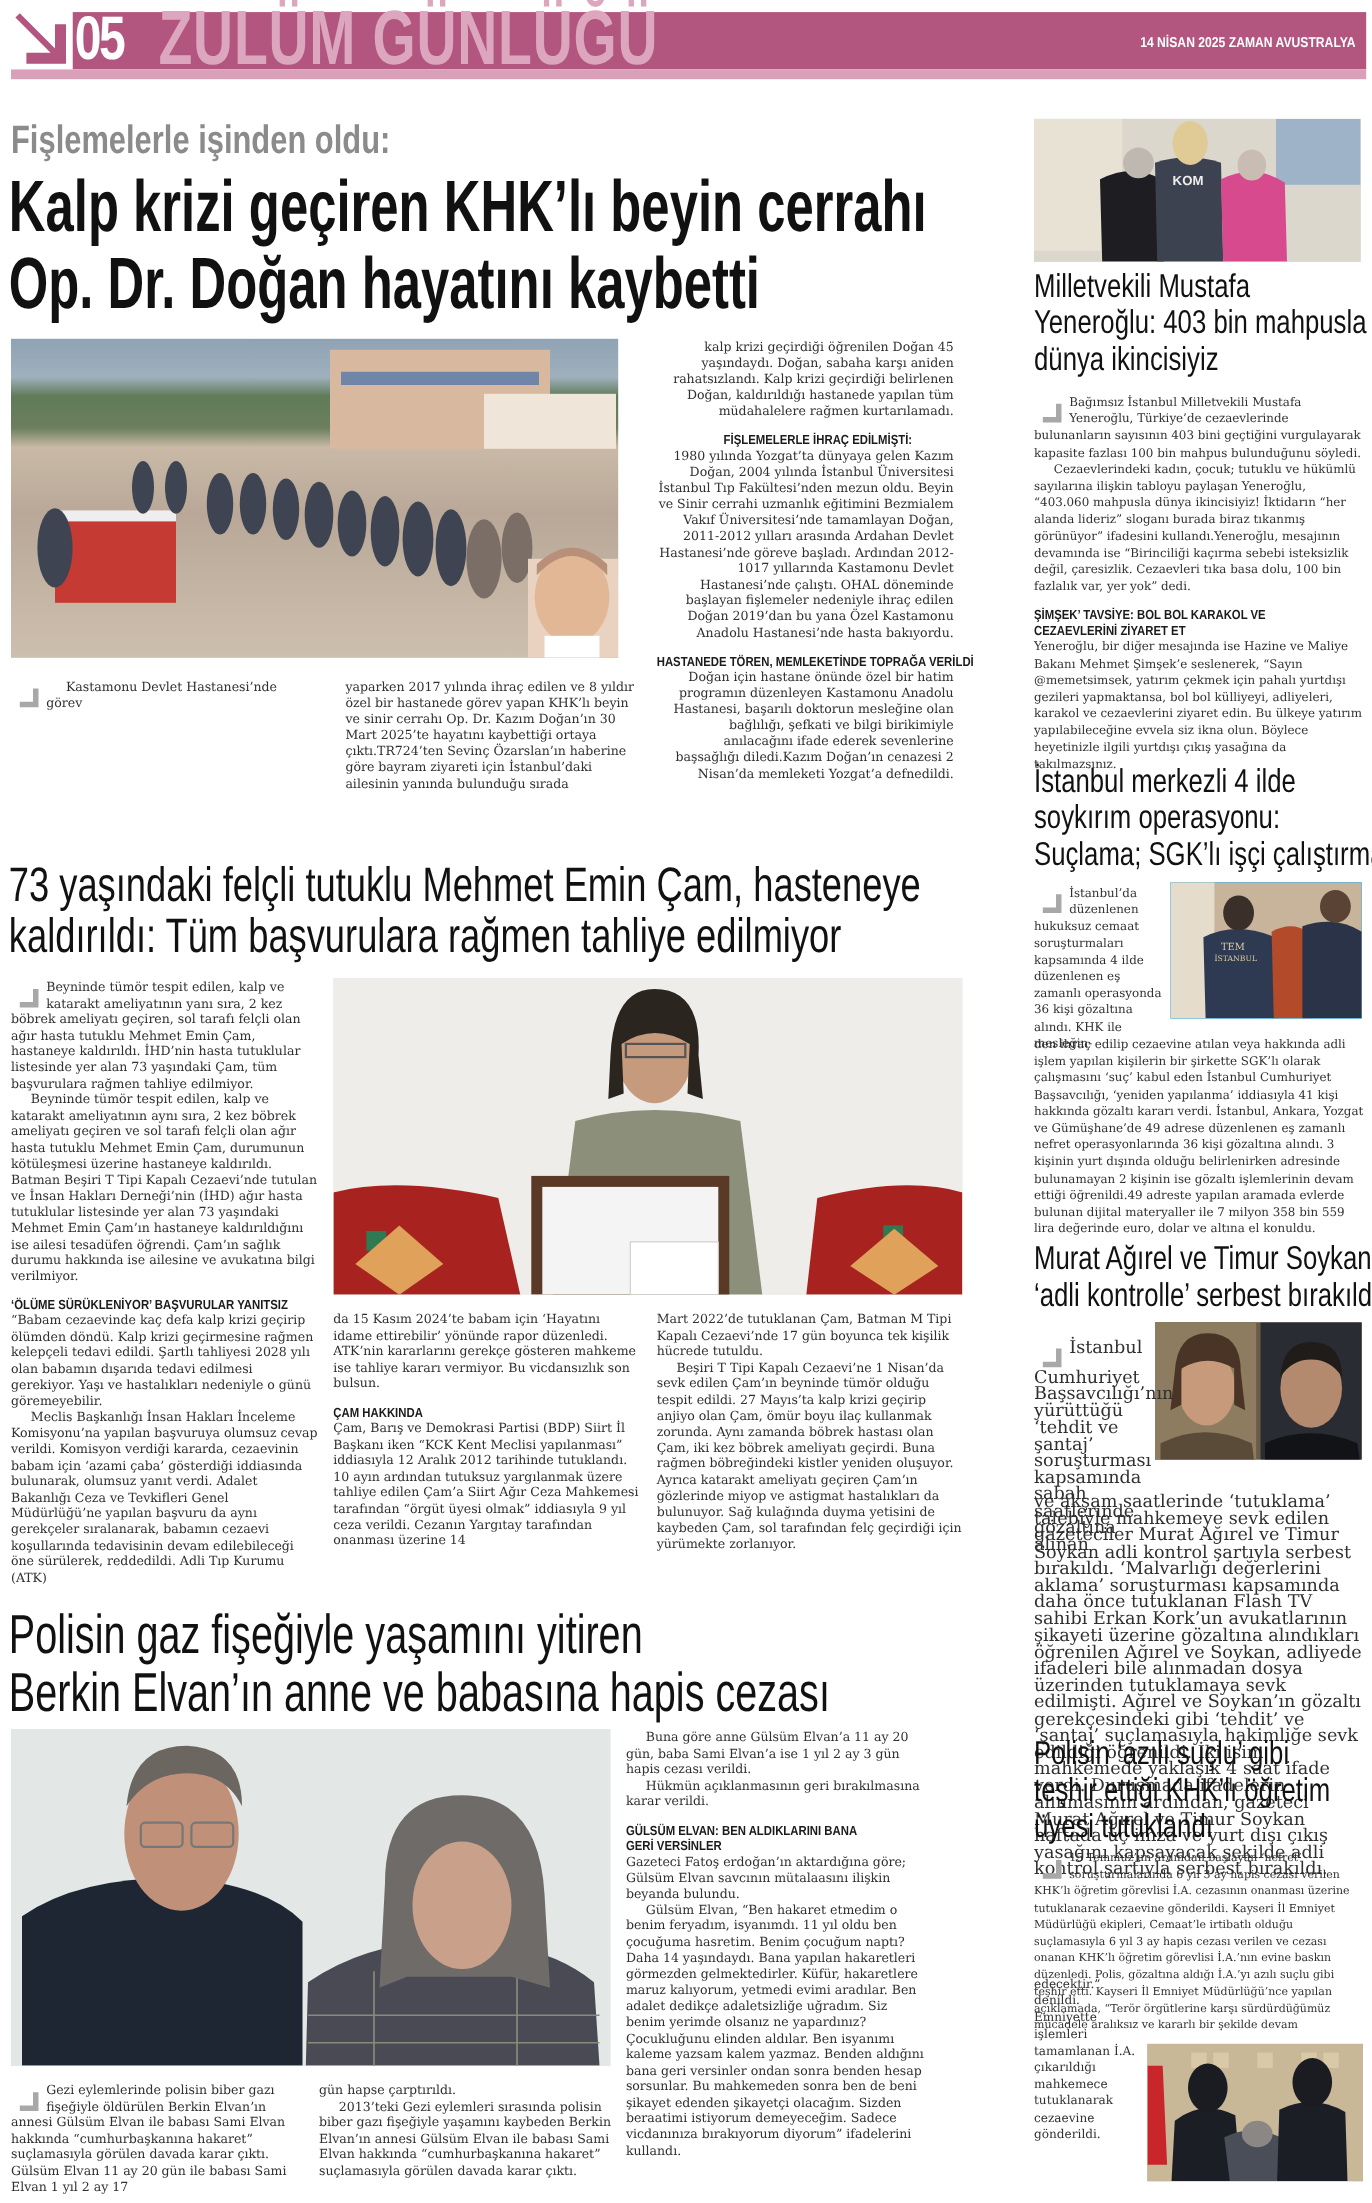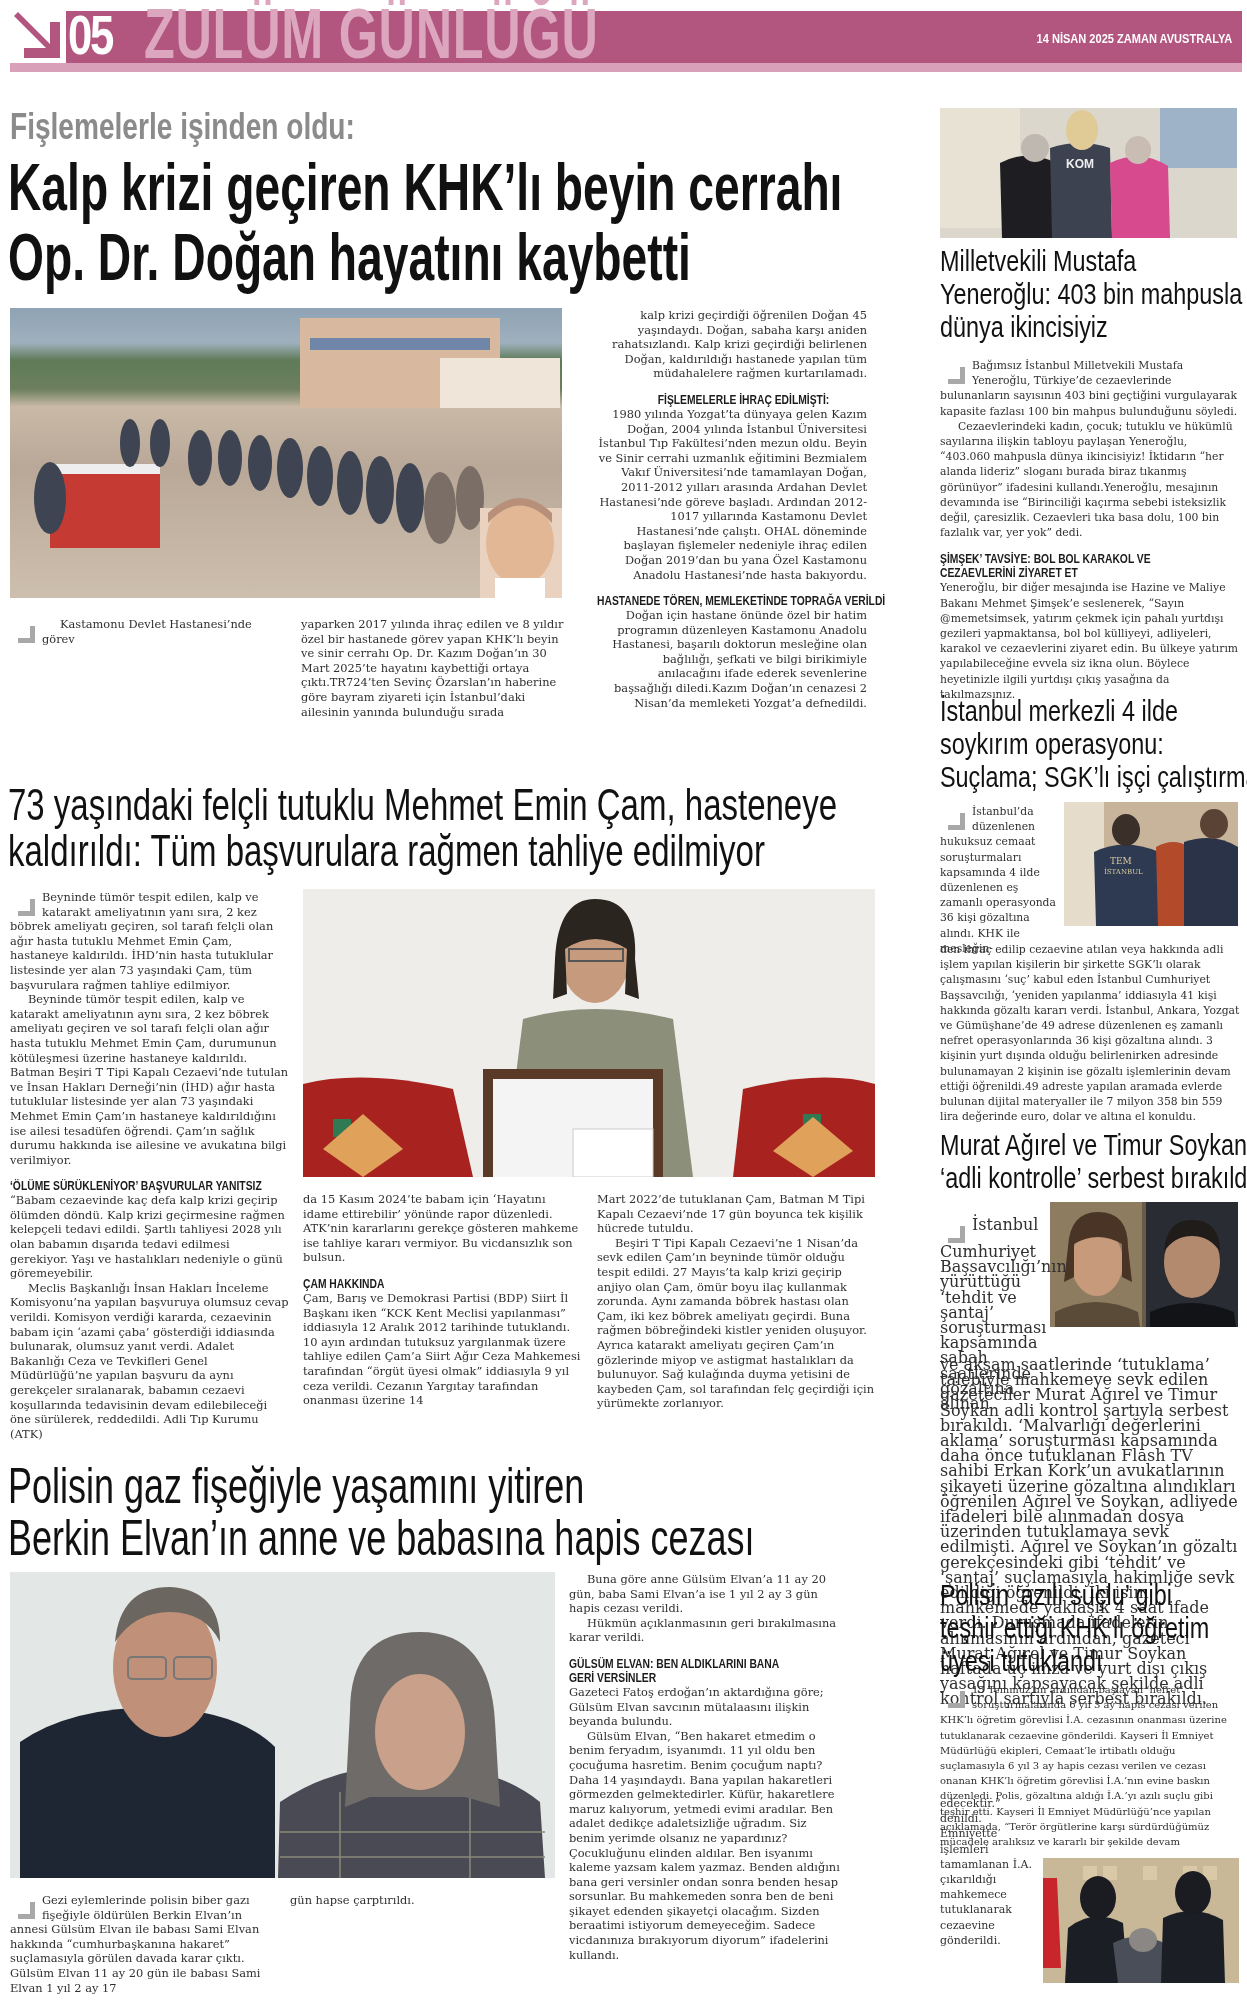--- a/index.html
+++ b/index.html
@@ -88,21 +88,21 @@
 </div>
 
 <div class="col" style="left:10px; top:617px; width:278px;">
   <span class="lead-arrow">
       <svg viewBox="0 0 26 26">
         <path d="M2 2 L20 20 L20 8 L25 8 L25 25 L8 25 L8 20 L20 20 L2 2 Z" fill="#a8a8a8"></path>
       </svg>
     </span>
   <p class="ind">Kastamonu Devlet Hastanesi’nde görev</p>
 </div>
-<div class="col" style="left:301px; top:617px; width:274px;">
+<div class="col" style="left:314px; top:617px; width:274px;">
   <p>yaparken 2017 yılında ihraç edilen ve 8 yıldır özel bir hastanede görev yapan KHK’lı beyin ve sinir cerrahı Op. Dr. Kazım Doğan’ın 30 Mart 2025’te hayatını kaybettiği ortaya çıktı.TR724’ten Sevinç Özarslan’ın haberine göre bayram ziyareti için İstanbul’daki ailesinin yanında bulunduğu sırada</p>
 </div>
 <div class="col" style="left:597px; top:308px; width:270px;text-align:right;">
   <p>kalp krizi geçirdiği öğrenilen Doğan 45 yaşındaydı. Doğan, sabaha karşı aniden rahatsızlandı. Kalp krizi geçirdiği belirlenen Doğan, kaldırıldığı hastanede yapılan tüm müdahalelere rağmen kurtarılamadı.</p>
   <div class="subhead">FİŞLEMELERLE İHRAÇ EDİLMİŞTİ:</div>
   <p>1980 yılında Yozgat’ta dünyaya gelen Kazım Doğan, 2004 yılında İstanbul Üniversitesi İstanbul Tıp Fakültesi’nden mezun oldu. Beyin ve Sinir cerrahi uzmanlık eğitimini Bezmialem Vakıf Üniversitesi’nde tamamlayan Doğan, 2011-2012 yılları arasında Ardahan Devlet Hastanesi’nde göreve başladı. Ardından 2012-1017 yıllarında Kastamonu Devlet Hastanesi’nde çalıştı. OHAL döneminde başlayan fişlemeler nedeniyle ihraç edilen Doğan 2019’dan bu yana Özel Kastamonu Anadolu Hastanesi’nde hasta bakıyordu.</p>
   <div class="subhead">HASTANEDE TÖREN, MEMLEKETİNDE TOPRAĞA VERİLDİ</div>
   <p>Doğan için hastane önünde özel bir hatim programın düzenleyen Kastamonu Anadolu Hastanesi, başarılı doktorun mesleğine olan bağlılığı, şefkati ve bilgi birikimiyle anılacağını ifade ederek sevenlerine başsağlığı diledi.Kazım Doğan’ın cenazesi 2 Nisan’da memleketi Yozgat’a defnedildi.</p>
 </div>
 
@@ -184,20 +184,21 @@
 <div class="col" style="left:10px; top:1893px; width:270px;">
   <span class="lead-arrow">
       <svg viewBox="0 0 26 26">
         <path d="M2 2 L20 20 L20 8 L25 8 L25 25 L8 25 L8 20 L20 20 L2 2 Z" fill="#a8a8a8"></path>
       </svg>
     </span>
   <p>Gezi eylemlerinde polisin biber gazı fişeğiyle öldürülen Berkin Elvan’ın annesi Gülsüm Elvan ile babası Sami Elvan hakkında “cumhurbaşkanına hakaret” suçlamasıyla görülen davada karar çıktı. Gülsüm Elvan 11 ay 20 gün ile babası Sami Elvan 1 yıl 2 ay 17</p>
 </div>
 <div class="col" style="left:290px; top:1893px; width:270px;">
   <p>gün hapse çarptırıldı.</p>
+  <p class="ind">2013’teki Gezi eylemleri sırasında polisin biber gazı fişeğiyle yaşamını kaybeden Berkin Elvan’ın annesi Gülsüm Elvan ile babası Sami Elvan hakkında “cumhurbaşkanına hakaret” suçlamasıyla görülen davada karar çıktı.</p>
 </div>
 <div class="col" style="left:569px; top:1572px; width:275px;">
   <p class="ind">Buna göre anne Gülsüm Elvan’a 11 ay 20 gün, baba Sami Elvan’a ise 1 yıl 2 ay 3 gün hapis cezası verildi.</p>
   <p class="ind">Hükmün açıklanmasının geri bırakılmasına karar verildi.</p>
   <div class="subhead">
     <div>GÜLSÜM ELVAN: BEN ALDIKLARINI BANA</div>
     <div>GERİ VERSİNLER</div>
   </div>
   <p>Gazeteci Fatoş erdoğan’ın aktardığına göre; Gülsüm Elvan savcının mütalaasını ilişkin beyanda bulundu.</p>
   <p class="ind">Gülsüm Elvan, “Ben hakaret etmedim o benim feryadım, isyanımdı. 11 yıl oldu ben çocuğuma hasretim. Benim çocuğum naptı? Daha 14 yaşındaydı. Bana yapılan hakaretleri görmezden gelmektedirler. Küfür, hakaretlere maruz kalıyorum, yetmedi evimi aradılar. Ben adalet dedikçe adaletsizliğe uğradım. Siz benim yerimde olsanız ne yapardınız? Çocukluğunu elinden aldılar. Ben isyanımı kaleme yazsam kalem yazmaz. Benden aldığını bana geri versinler ondan sonra benden hesap sorsunlar. Bu mahkemeden sonra ben de beni şikayet edenden şikayetçi olacağım. Sizden beraatimi istiyorum demeyeceğim. Sadece vicdanınıza bırakıyorum diyorum” ifadelerini kullandı.</p>

